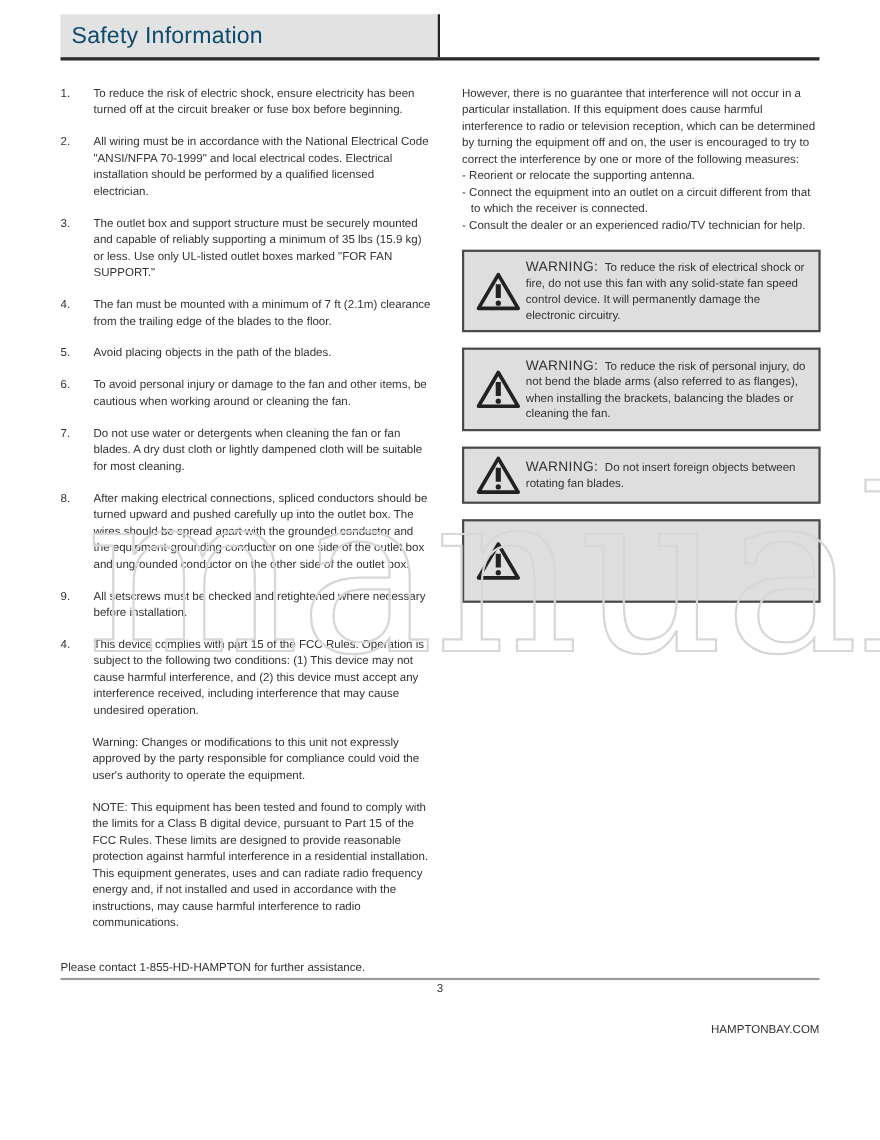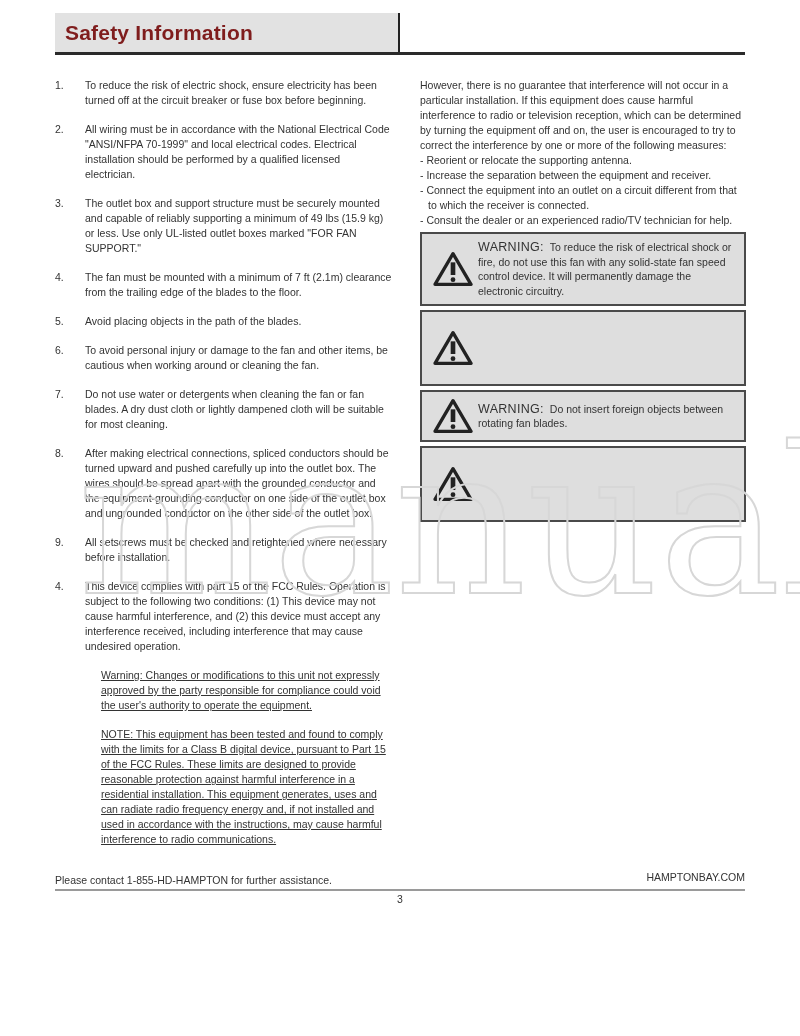--- a/index.html
+++ b/index.html
@@ -18,22 +18,22 @@
     position: absolute;
     left: 55px; top: 13px;
     width: 345px; height: 39px;
     background: #e2e2e2;
     border-right: 2px solid #222;
     display: flex; align-items: center;
     padding-left: 10px;
   }
   .title-box h1 {
     font-size: 21px;
-    font-weight: bold;
-    color: #7f1d1d;
+    font-weight: normal;
+    color: #0c4a6e;
     letter-spacing: 0.2px;
   }
   .header-rule {
     position: absolute;
     left: 55px; top: 52px;
     width: 690px; height: 0;
     border-top: 3px solid #2a2a2a;
   }
   
   .col-left {
@@ -45,30 +45,30 @@
   }
   .col-right {
     position: absolute;
     left: 420px; top: 78px;
     width: 326px;
     font-size: 10.5px;
     line-height: 15px;
   }
   .num-item { display: flex; margin-bottom: 14px; }
   .num-item .num { width: 30px; flex-shrink: 0; }
-  .plain-para { margin: 14px 0 14px 46px; text-decoration: underline; }
+  .plain-para { margin: 14px 0 14px 29px; }
   .bullet { padding-left: 8px; text-indent: -8px; }
   
   .wbox {
     background: #dedede;
     border: 2px solid #4a4a4a;
     display: flex;
     align-items: center;
     padding: 6px 10px 6px 6px;
-    margin-top: 4px;
+    margin-top: 14px;
   }
   .wbox .icon-cell {
     width: 50px;
     flex-shrink: 0;
     display: flex;
     justify-content: center;
     align-items: center;
   }
   .wbox .wtext { flex: 1; line-height: 14.5px; }
   .wbox .wlabel { font-size: 12.5px; letter-spacing: 0.3px; padding-right: 6px; }
@@ -98,21 +98,21 @@
   }
   .footer-page {
     position: absolute;
     left: 55px; top: 893px;
     width: 690px;
     text-align: center;
     font-size: 10.5px;
   }
   .footer-site {
     position: absolute;
-    left: 55px; top: 871px;
+    left: 55px; top: 930px;
     width: 690px;
     text-align: right;
     font-size: 10.5px;
   }
   .footer-contact {
     position: absolute;
     left: 55px; top: 874px;
     width: 690px;
     text-align: left;
     font-size: 10.5px;
@@ -132,21 +132,21 @@
     <div class="num-item">
       <span class="num">1.</span>
       <span class="txt">To reduce the risk of electric shock, ensure electricity has been turned off at the circuit breaker or fuse box before beginning.</span>
     </div>
     <div class="num-item">
       <span class="num">2.</span>
       <span class="txt">All wiring must be in accordance with the National Electrical Code "ANSI/NFPA 70-1999" and local electrical codes. Electrical installation should be performed by a qualified licensed electrician.</span>
     </div>
     <div class="num-item">
       <span class="num">3.</span>
-      <span class="txt">The outlet box and support structure must be securely mounted and capable of reliably supporting a minimum of 49 lbs (15.9 kg) or less. Use only UL-listed outlet boxes marked "FOR FAN SUPPORT."</span>
+      <span class="txt">The outlet box and support structure must be securely mounted and capable of reliably supporting a minimum of 35 lbs (15.9 kg) or less. Use only UL-listed outlet boxes marked "FOR FAN SUPPORT."</span>
     </div>
     <div class="num-item">
       <span class="num">4.</span>
       <span class="txt">The fan must be mounted with a minimum of 7 ft (2.1m) clearance from the trailing edge of the blades to the floor.</span>
     </div>
     <div class="num-item">
       <span class="num">5.</span>
       <span class="txt">Avoid placing objects in the path of the blades.</span>
     </div>
     <div class="num-item">
@@ -169,21 +169,20 @@
       <span class="num">4.</span>
       <span class="txt">This device complies with part 15 of the FCC Rules. Operation is subject to the following two conditions: (1) This device may not cause harmful interference, and (2) this device must accept any interference received, including interference that may cause undesired operation.</span>
     </div>
     <p class="plain-para">Warning: Changes or modifications to this unit not expressly approved by the party responsible for compliance could void the user's authority to operate the equipment.</p>
     <p class="plain-para">NOTE: This equipment has been tested and found to comply with the limits for a Class B digital device, pursuant to Part 15 of the FCC Rules. These limits are designed to provide reasonable protection against harmful interference in a residential installation. This equipment generates, uses and can radiate radio frequency energy and, if not installed and used in accordance with the instructions, may cause harmful interference to radio communications.</p>
   </div>
 
   <div class="col-right">
     <p>However, there is no guarantee that interference will not occur in a particular installation. If this equipment does cause harmful interference to radio or television reception, which can be determined by turning the equipment off and on, the user is encouraged to try to correct the interference by one or more of the following measures:</p>
     <div class="bullet">- Reorient or relocate the supporting antenna.</div>
-    <div class="bullet">- Increase the separation between the equipment and receiver.</div>
     <div class="bullet">- Connect the equipment into an outlet on a circuit different from that to which the receiver is connected.</div>
     <div class="bullet">- Consult the dealer or an experienced radio/TV technician for help.</div>
 
     <div class="wbox h3">
       <span class="icon-cell">
         <svg width="40" height="36" viewBox="0 0 60 54">
           <path d="M30 4 L57 50 L3 50 Z" fill="none" stroke="#222" stroke-width="5" stroke-linejoin="round"></path>
           <path d="M30 17 L30 36" stroke="#222" stroke-width="7"></path>
           <circle cx="30" cy="43" r="3.6" fill="#222"></circle>
         </svg>
@@ -192,20 +191,21 @@
     </div>
 
     <div class="wbox h4">
       <span class="icon-cell">
         <svg width="40" height="36" viewBox="0 0 60 54">
           <path d="M30 4 L57 50 L3 50 Z" fill="none" stroke="#222" stroke-width="5" stroke-linejoin="round"></path>
           <path d="M30 17 L30 36" stroke="#222" stroke-width="7"></path>
           <circle cx="30" cy="43" r="3.6" fill="#222"></circle>
         </svg>
       </span>
+      <span class="wtext"><span class="wlabel">WARNING:</span><span>To reduce the risk of personal injury, do not bend the blade arms (also referred to as flanges), when installing the brackets, balancing the blades or cleaning the fan.</span></span>
     </div>
 
     <div class="wbox h2">
       <span class="icon-cell">
         <svg width="40" height="36" viewBox="0 0 60 54">
           <path d="M30 4 L57 50 L3 50 Z" fill="none" stroke="#222" stroke-width="5" stroke-linejoin="round"></path>
           <path d="M30 17 L30 36" stroke="#222" stroke-width="7"></path>
           <circle cx="30" cy="43" r="3.6" fill="#222"></circle>
         </svg>
       </span>

